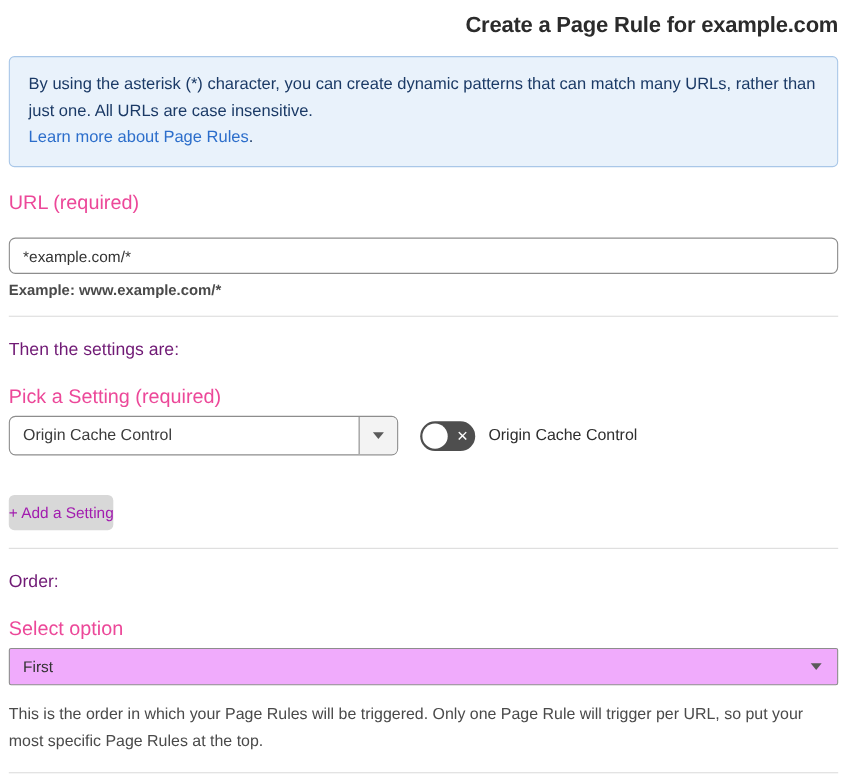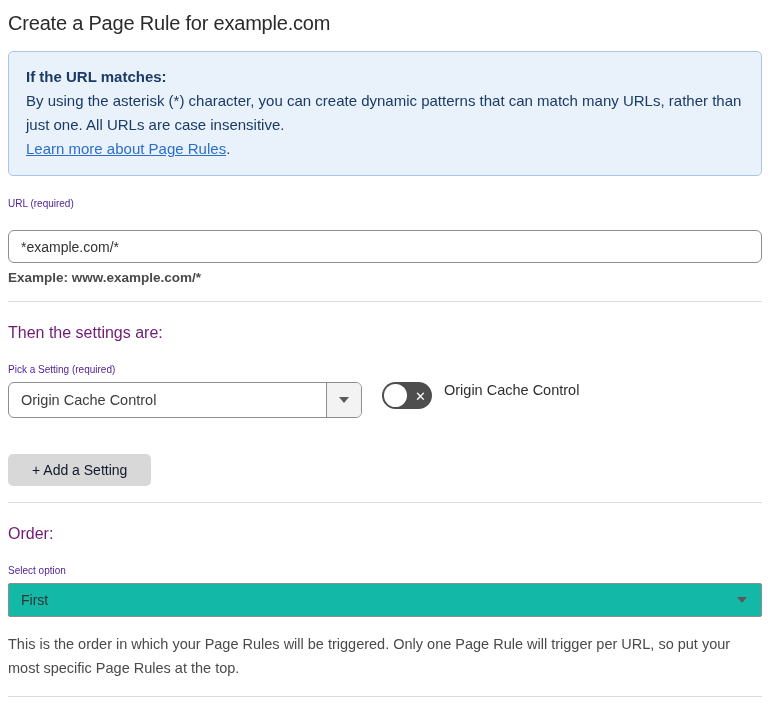--- a/index.html
+++ b/index.html
@@ -6,43 +6,43 @@
   html, body { width: 770px; height: 710px; }
   body {
     background: #ffffff;
     font-family: "Liberation Sans", sans-serif;
     color: #333333;
     padding: 10px 8px;
     overflow: hidden;
   }
   .page-title {
     font-size: 20px;
-    font-weight: 400;
+    font-weight: 700;
     color: #2b2b2b;
     letter-spacing: -0.2px;
     margin: 2px 0 16px 0;
+    text-align: right;
   }
   .info-box {
     background: #e9f2fb;
     border: 1px solid #a9c7e8;
     border-radius: 5px;
     padding: 13px 17px 14px 17px;
     font-size: 15px;
     line-height: 24px;
     color: #1b3a66;
   }
   .info-box .info-heading { font-weight: 700; }
   .info-box a {
     color: #2c6ecb;
-    text-decoration: underline;
     cursor: pointer;
   }
   .field-label {
-    font-size: 10px;
-    color: #4c1d95;
+    font-size: 18px;
+    color: #ec4899;
     margin-top: 22px;
   }
   .text-input {
     display: block;
     width: 100%;
     height: 33px;
     margin-top: 21px;
     border: 1px solid #8d8d8d;
     border-radius: 6px;
     padding: 0 12px;
@@ -63,21 +63,21 @@
     margin: 16px 0 0 0;
   }
   .section-heading {
     font-size: 16px;
     font-weight: 400;
     color: #701a75;
     margin-top: 22px;
   }
   .setting-row {
     display: flex;
-    align-items: flex-start;
+    align-items: center;
     margin-top: 7px;
   }
   .select-box {
     display: flex;
     align-items: stretch;
     width: 354px;
     height: 36px;
     border: 1px solid #8d8d8d;
     border-radius: 6px;
     background: #ffffff;
@@ -135,35 +135,35 @@
     margin-left: 12px;
     font-size: 14.5px;
     color: #2e2e2e;
   }
   .btn {
     display: inline-block;
     border: none;
     border-radius: 5px;
     font-family: "Liberation Sans", sans-serif;
     font-size: 14px;
-    padding: 8px 24px;
-    cursor: pointer;
-    color: #0f172a;
+    padding: 8px 0;
+    cursor: pointer;
+    color: #a21caf;
     background: #d8d8d8;
   }
   .add-setting-btn { margin-top: 36px; }
   .wide-select {
     display: flex;
     align-items: center;
     width: 100%;
     height: 34px;
     margin-top: 7px;
     border: 1px solid #8d8d8d;
     border-radius: 2px;
-    background: #14b8a6;
+    background: #f0abfc;
     padding: 0 14px 0 12px;
     font-size: 14px;
     color: #333333;
     cursor: pointer;
   }
   .wide-select .caret-triangle { margin-left: auto; }
   .order-help {
     font-size: 14.5px;
     line-height: 24px;
     color: #4a4a4a;
@@ -183,21 +183,20 @@
   }
 </style>
 </head>
 <body>
 
 
 
 <h1 class="page-title">Create a Page Rule for example.com</h1>
 
 <div class="info-box">
-  <div class="info-heading">If the URL matches:</div>
   <div>By using the asterisk (*) character, you can create dynamic patterns that can match many URLs, rather than just one. All URLs are case insensitive.</div>
   <div><a>Learn more about Page Rules</a><span>.</span></div>
 </div>
 
 <div class="field-label">URL (required)</div>
 <input class="text-input" type="text" value="*example.com/*" style="">
 <div class="helper-text">Example: www.example.com/*</div>
 
 <hr class="divider">
 

